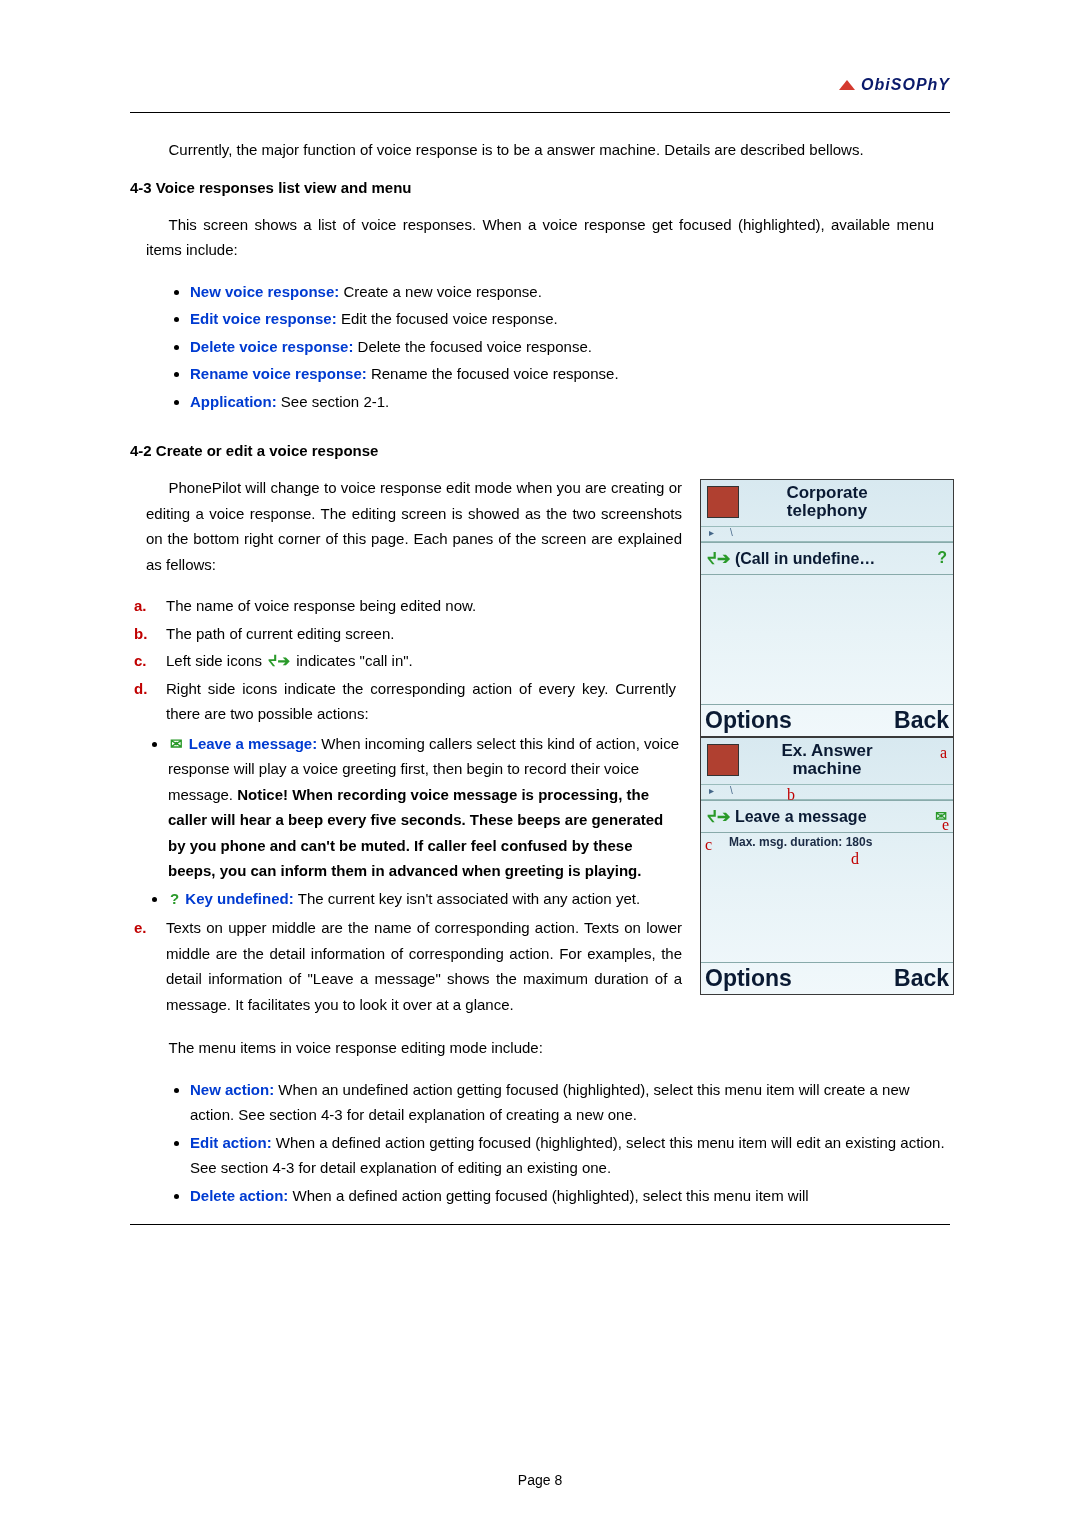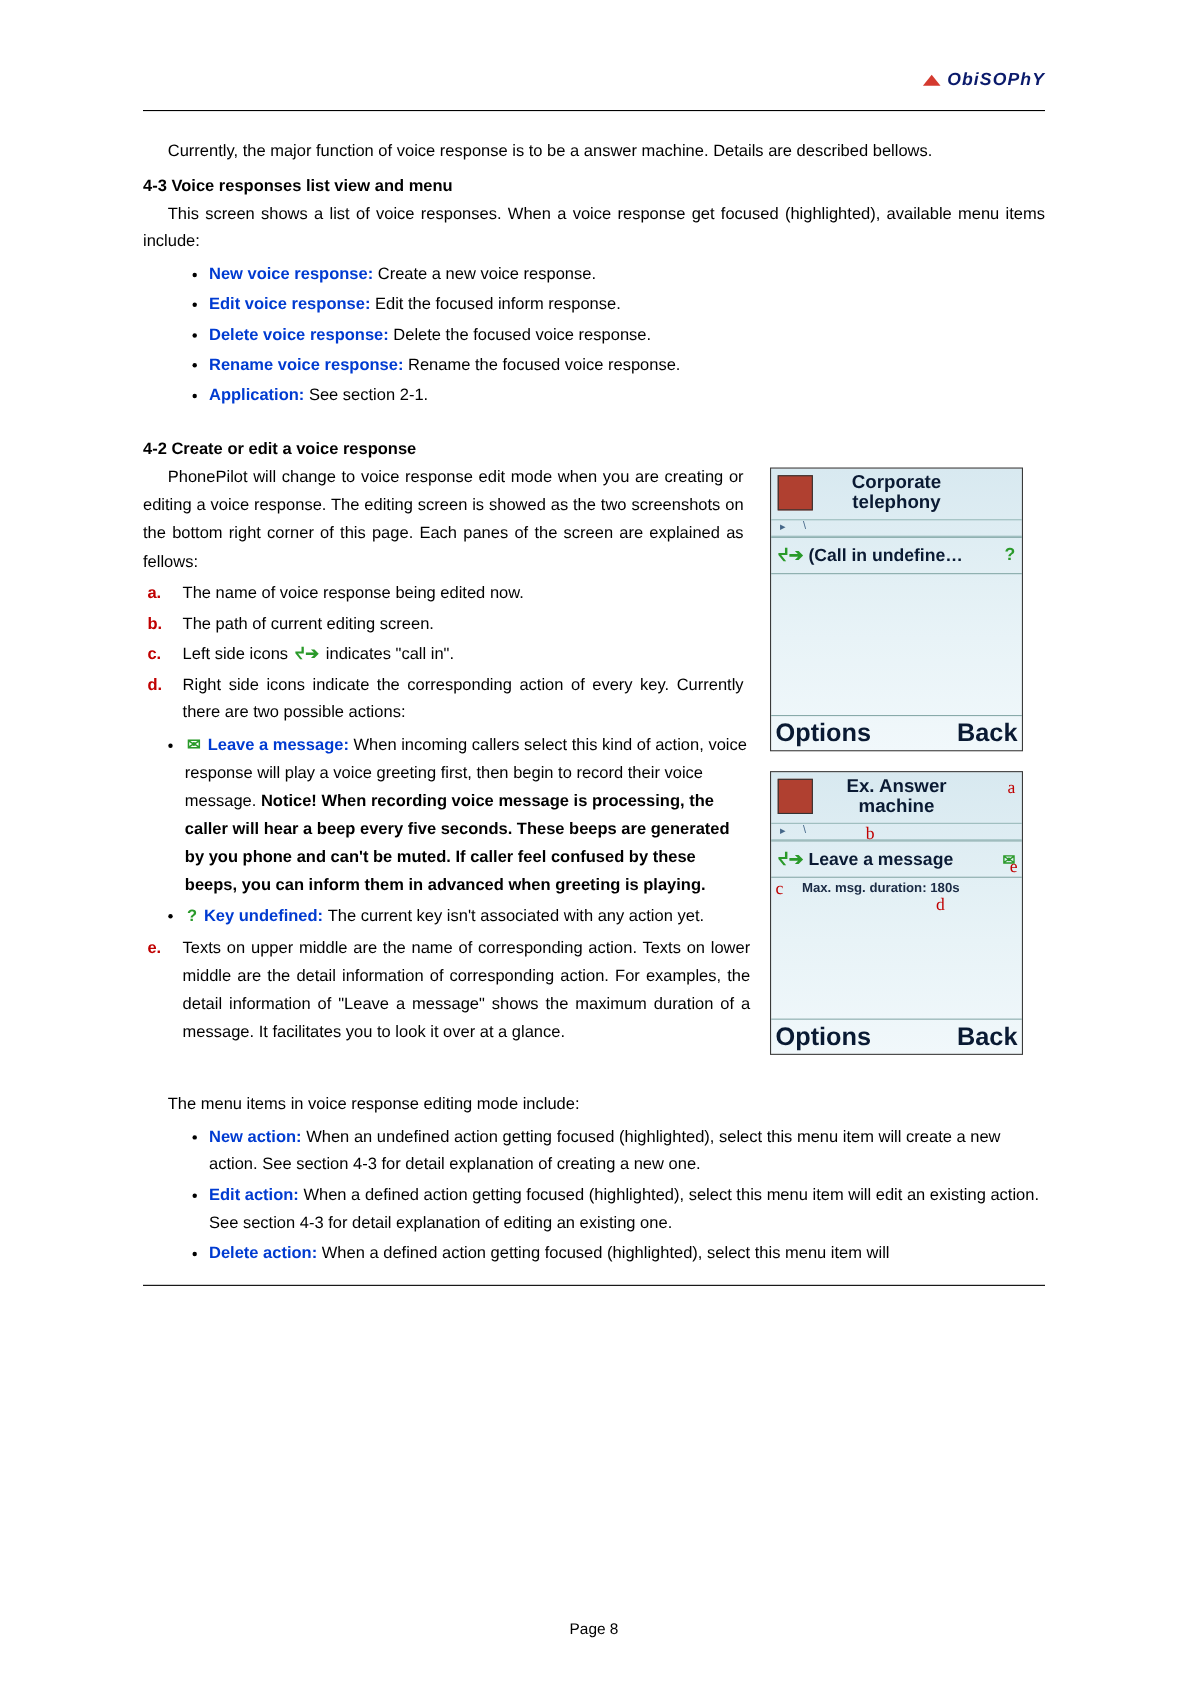--- a/index.html
+++ b/index.html
@@ -13,23 +13,23 @@
   .page {
     width: 1080px;
     height: 1528px;
     box-sizing: border-box;
     padding: 64px 130px 40px 130px;
     position: relative;
   }
   .header {
     display: flex;
     justify-content: flex-end;
-    align-items: flex-start;
+    align-items: flex-end;
     height: 30px;
-    margin-bottom: 6px;
+    margin-bottom: 18px;
   }
   .logo {
     display: flex;
     align-items: center;
     gap: 4px;
   }
   .logo-tri {
     width: 0; height: 0;
     border-left: 8px solid transparent;
     border-right: 8px solid transparent;
@@ -57,21 +57,21 @@
   h2.section {
     font-size: 23px;
     font-weight: normal;
     letter-spacing: 3px;
     color: #222;
     margin: 14px 0 10px 0;
   }
   .body-text {
     line-height: 1.7;
     text-align: justify;
-    margin: 0;
+    margin: 16px;
   }
   .indent { text-indent: 1.5em; }
   .sub-head {
     font-weight: bold;
     margin: 10px 0 4px 0;
   }
   ul.bullets {
     list-style: disc;
     padding-left: 60px;
     margin: 4px 0;
@@ -104,24 +104,23 @@
   .wrap-col {
     display: block;
   }
   .right-figs {
     float: right;
     width: 250px;
     margin-left: 18px;
     margin-top: 4px;
   }
   .phone-shot {
-    width: 230px;
+    width: 254px;
     height: 258px;
     border: 1.5px solid #3a3a3a;
-    margin-bottom: 18px;
     background: linear-gradient(180deg, #d8e9f0 0%, #e8f3f7 60%, #f1f8fb 100%);
     position: relative;
     box-sizing: border-box;
     font-family: 'Arial Black', Arial, sans-serif;
   }
   .ps-title {
     text-align: center;
     font-size: 17px;
     font-weight: 900;
     line-height: 1.05;
@@ -216,21 +215,21 @@
   </div>
   <hr class="hr-top">
 
 
   <p class="body-text indent">Currently, the major function of voice response is to be a answer machine. Details are described bellows.</p>
 
   <p class="sub-head">4-3 Voice responses list view and menu</p>
   <p class="body-text indent">This screen shows a list of voice responses. When a voice response get focused (highlighted), available menu items include:</p>
   <ul class="bullets">
     <li><span class="blue-bold">New voice response: </span><span>Create a new voice response.</span></li>
-    <li><span class="blue-bold">Edit voice response: </span><span>Edit the focused inform response.</span></li>
+    <li><span class="blue-bold">Edit voice response: </span><span>Edit the focused voice response.</span></li>
     <li><span class="blue-bold">Delete voice response: </span><span>Delete the focused voice response.</span></li>
     <li><span class="blue-bold">Rename voice response: </span><span>Rename the focused voice response.</span></li>
     <li><span class="blue-bold">Application: </span><span>See section 2-1.</span></li>
   </ul>
 
   <p class="sub-head" style="margin-top:28px">4-2 Create or edit a voice response</p>
 
   <div class="wrap-col">
     <div class="right-figs">
 

